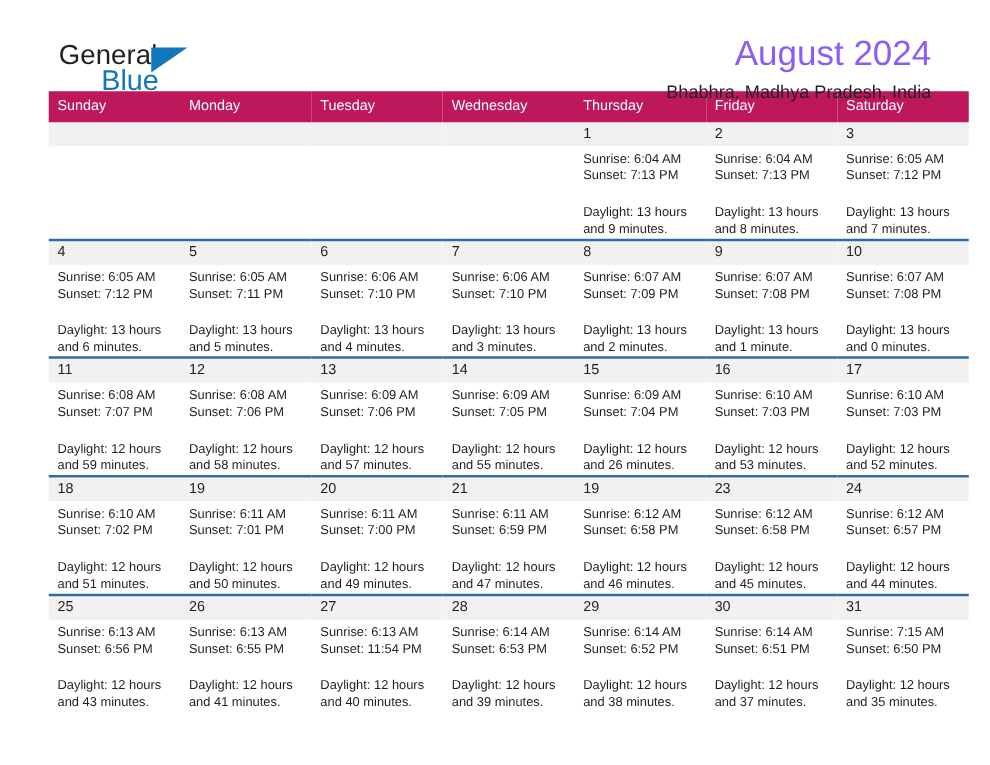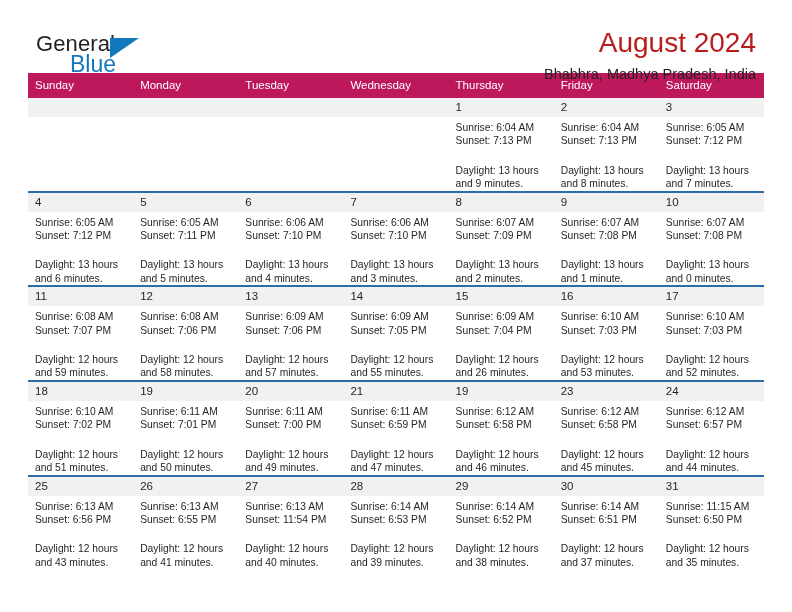--- a/index.html
+++ b/index.html
@@ -13,21 +13,21 @@
     font-family: "Liberation Sans", sans-serif;
     color: #000000;
     overflow: hidden;
   }
 
   .page {
     position: relative;
     width: 792px;
     height: 612px;
     box-sizing: border-box;
-    padding: 0 28px;
+    padding: 0 39px;
   }
 
   
   .header {
     position: relative;
     height: 73px;
   }
 
   .logo {
     position: absolute;
@@ -65,21 +65,21 @@
   }
 
   .title-block {
     position: absolute;
     right: 8px;
     top: 26px;
     text-align: right;
   }
   .cal-title {
     font-size: 28px;
-    color: #b91c1c;
+    color: #8b5cf6;
     line-height: 34px;
     font-weight: normal;
     white-space: nowrap;
   }
   .cal-subtitle {
     font-size: 14.5px;
     color: #231f20;
     line-height: 20px;
     margin-top: 4px;
     white-space: nowrap;
@@ -506,21 +506,21 @@
                 <div>Sunrise: 6:14 AM</div>
                 <div>Sunset: 6:51 PM</div>
                 <div class="wrap-line">Daylight: 12 hours and 37 minutes.</div>
               </div>
             </div>
           </td>
           <td>
             <div class="cell-inner">
               <div class="date-strip">31</div>
               <div class="cell-body">
-                <div>Sunrise: 11:15 AM</div>
+                <div>Sunrise: 7:15 AM</div>
                 <div>Sunset: 6:50 PM</div>
                 <div class="wrap-line">Daylight: 12 hours and 35 minutes.</div>
               </div>
             </div>
           </td>
         </tr>
       </tbody>
   </table>
 
 </div>

